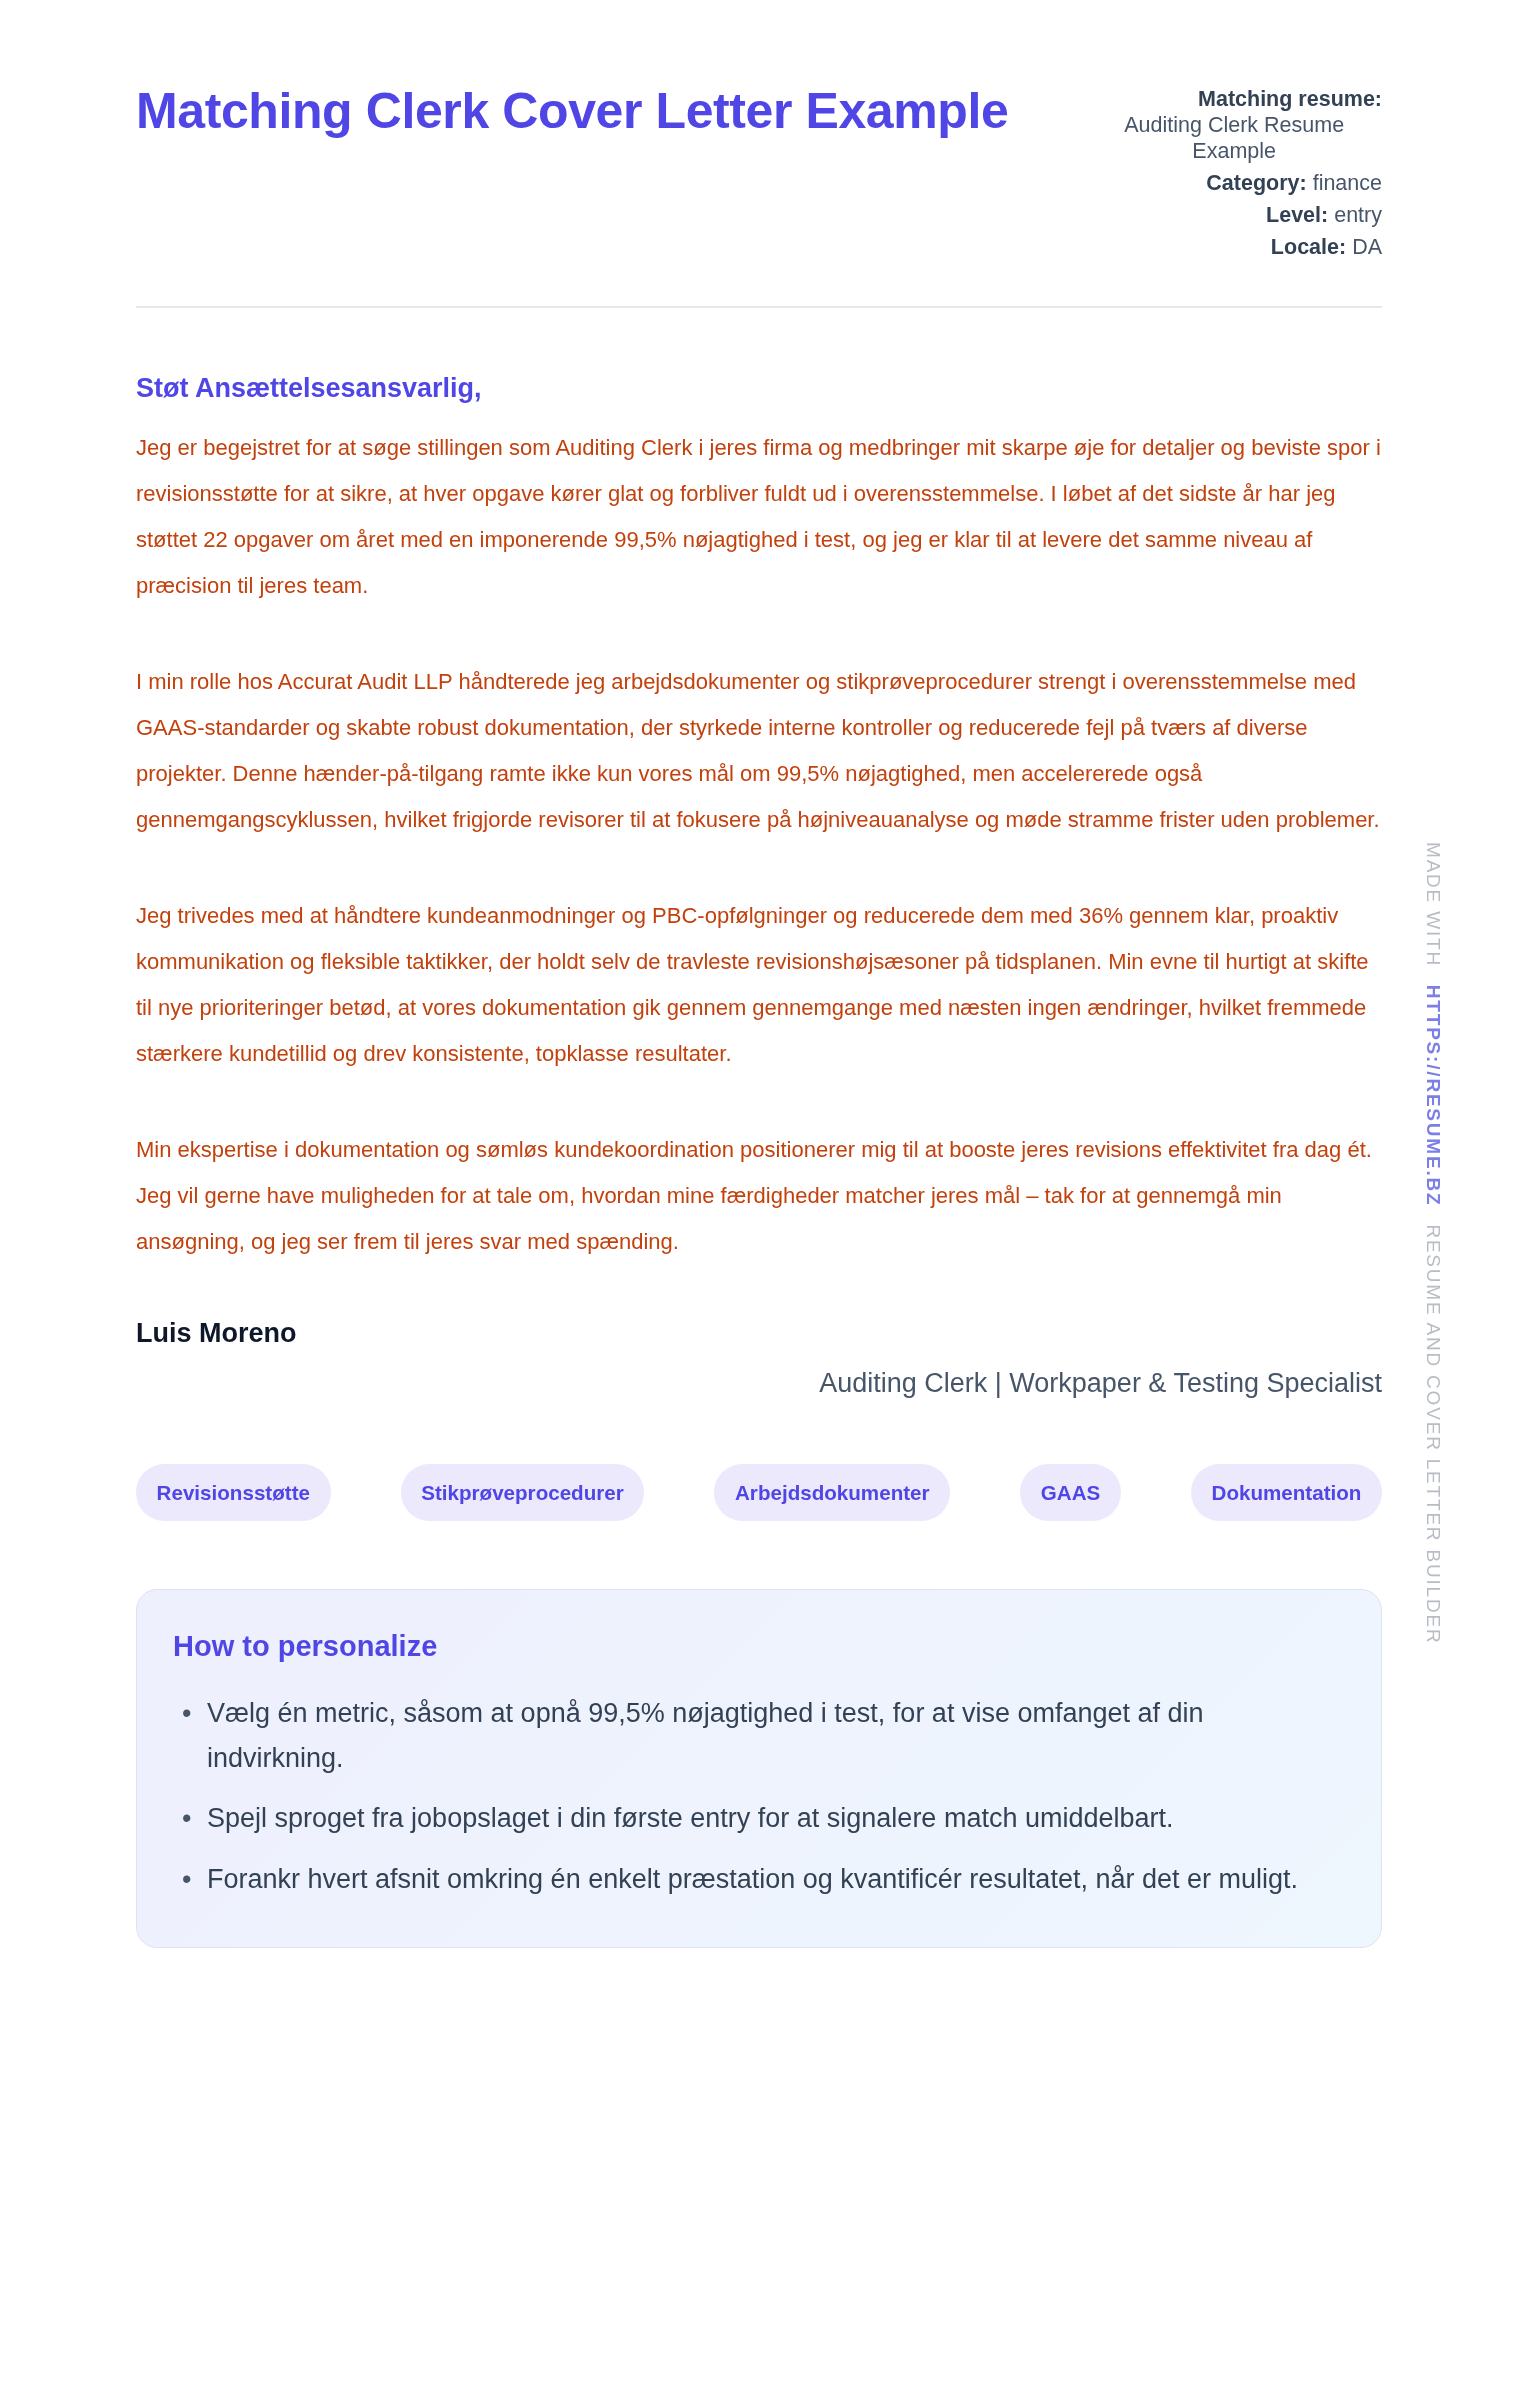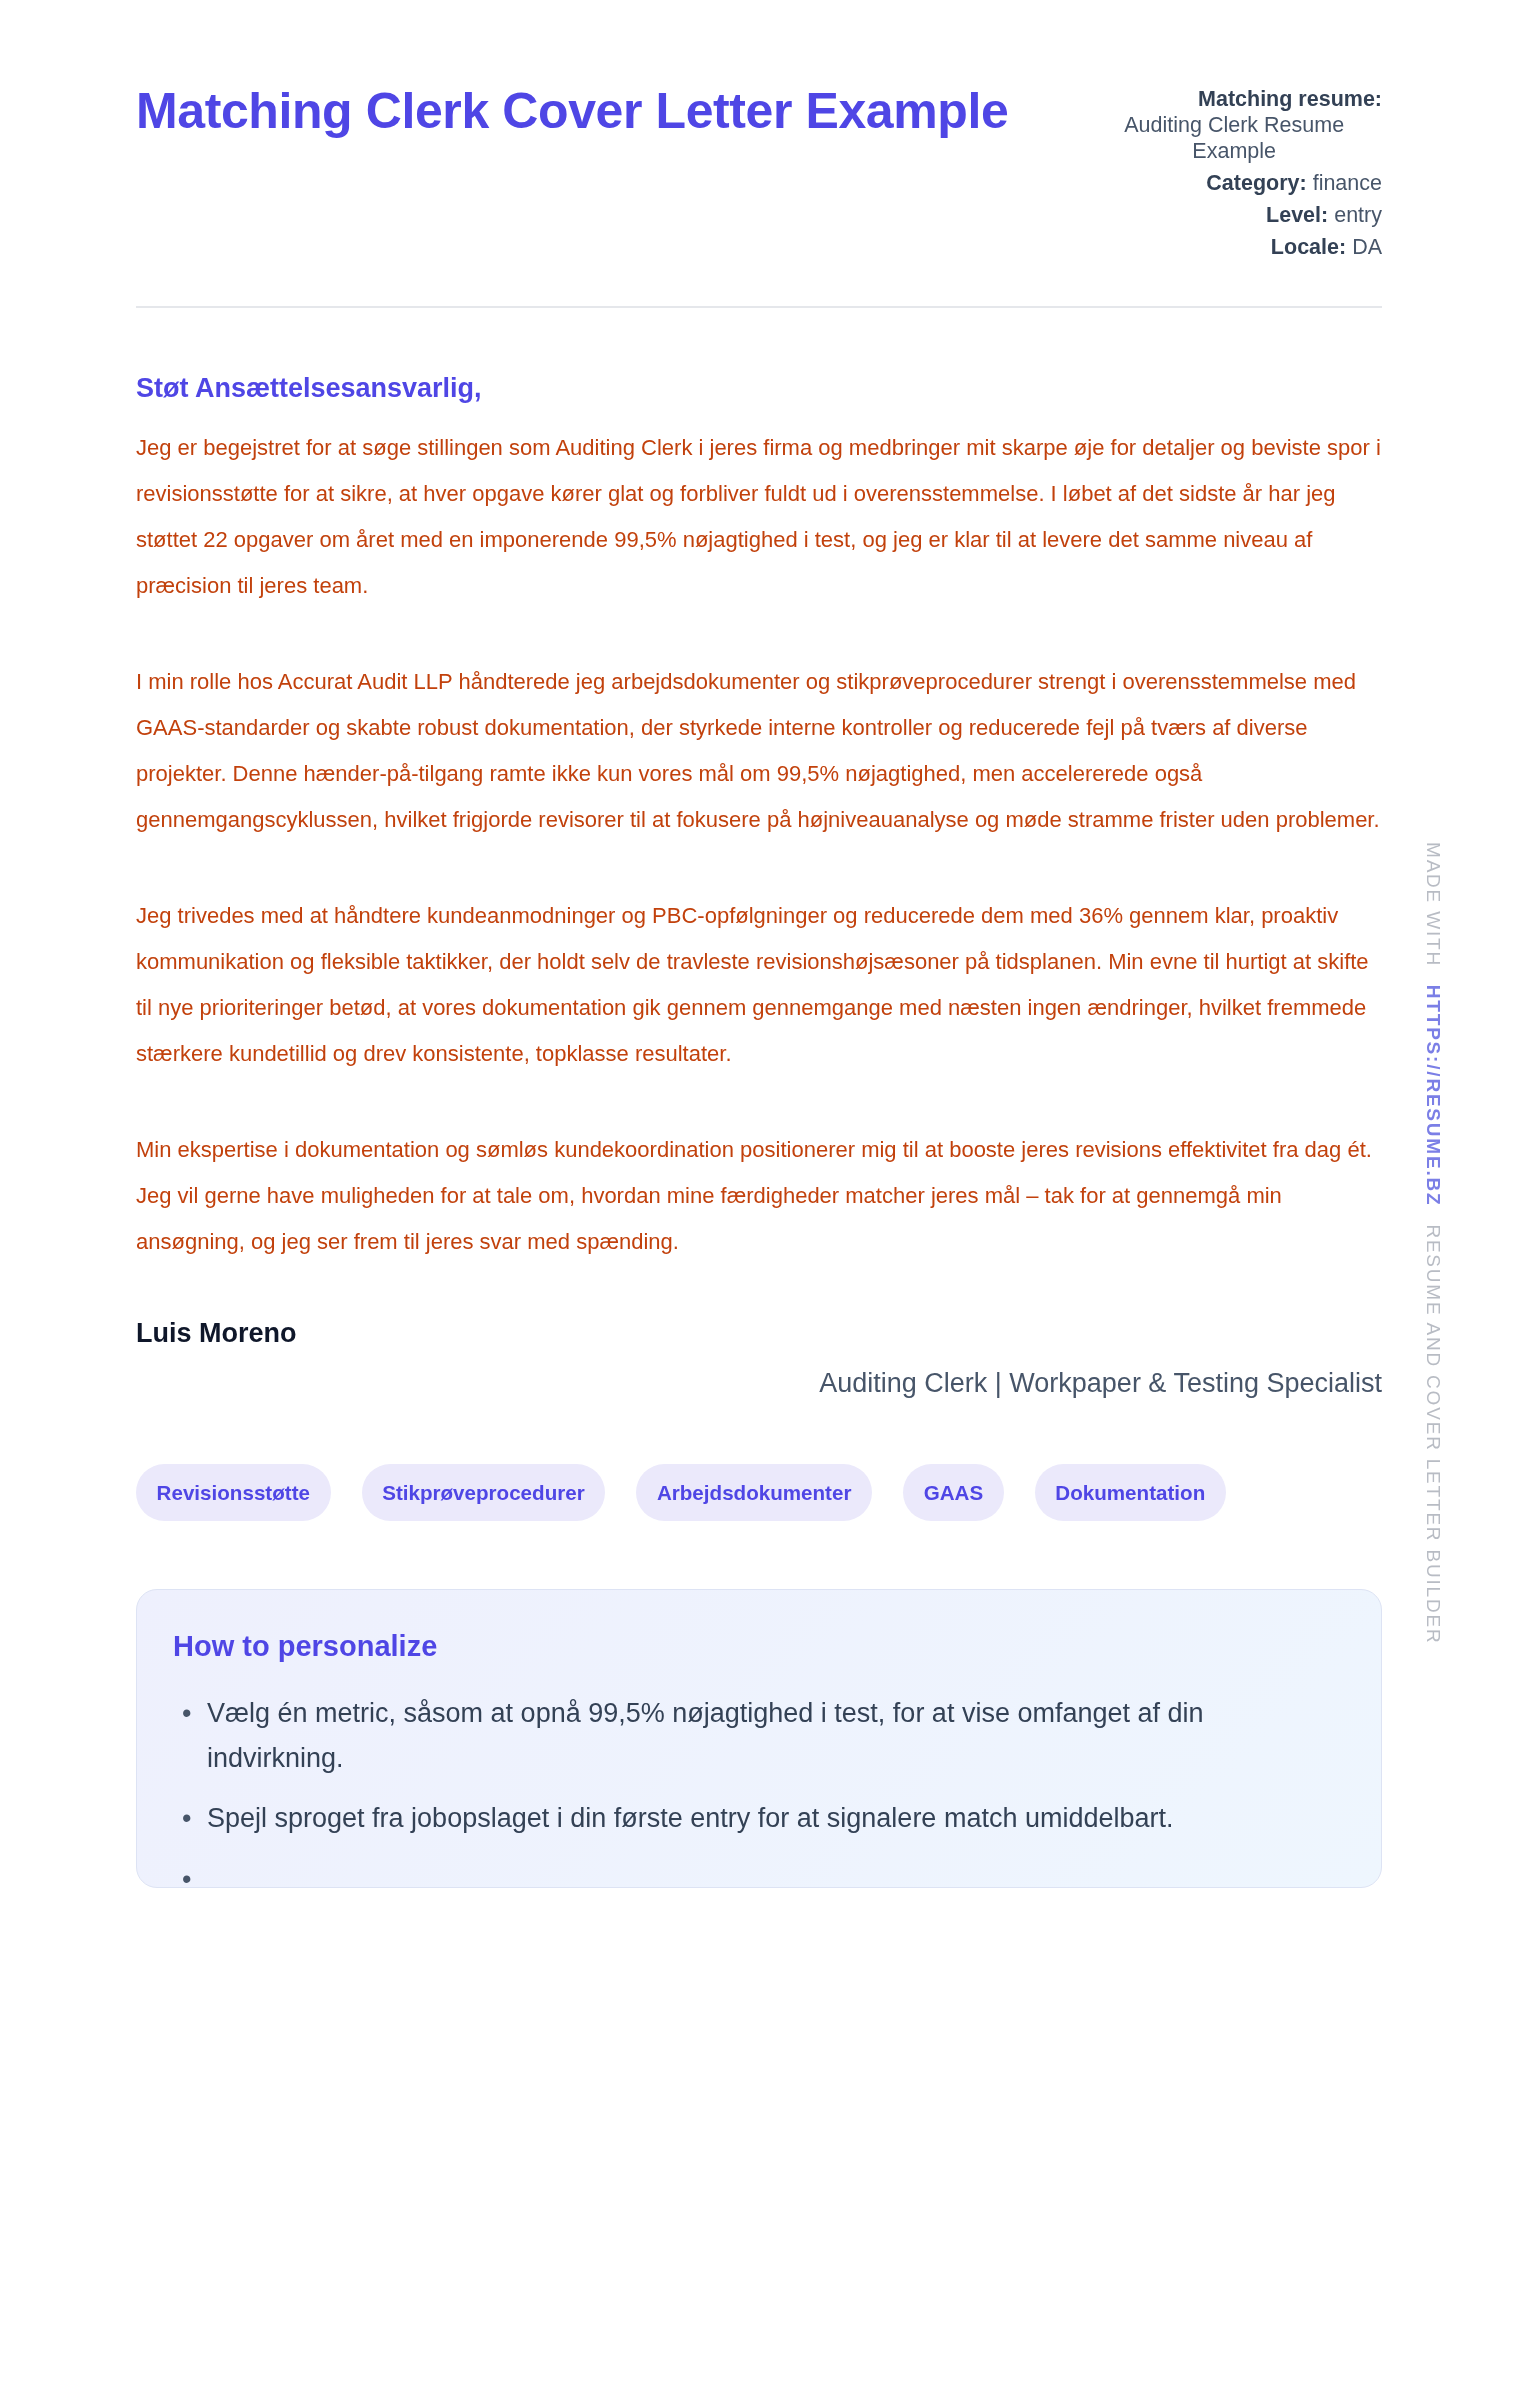--- a/index.html
+++ b/index.html
@@ -75,22 +75,23 @@
   }
   .sig-title {
     margin-top: 14px;
     font-size: 27px;
     line-height: 36px;
     color: #475569;
     text-align: right;
   }
   .tags {
     display: flex;
-    gap: 31px;
+    gap: 13px;
     margin-top: 63px;
+    justify-content: space-between;
   }
   .tag {
     background: #ebe9fb;
     color: #4f46e5;
     font-size: 20.6px;
     line-height: 27px;
     font-weight: 700;
     padding: 15.2px 20.6px;
     border-radius: 29px;
   }
@@ -201,20 +202,21 @@
       <li>
         <span class="bullet">•</span>
         <span>Vælg én metric, såsom at opnå 99,5% nøjagtighed i test, for at vise omfanget af din indvirkning.</span>
       </li>
       <li>
         <span class="bullet">•</span>
         <span>Spejl sproget fra jobopslaget i din første entry for at signalere match umiddelbart.</span>
       </li>
       <li>
         <span class="bullet">•</span>
+        <span>Forankr hvert afsnit omkring én enkelt præstation og kvantificér resultatet, når det er muligt.</span>
       </li>
     </ul>
   </div>
 </div>
 
 <div class="sidebar-vertical">
   <span>MADE WITH</span>
   <span class="brand-link">HTTPS://RESUME.BZ</span>
   <span>RESUME AND COVER LETTER BUILDER</span>
 </div>

